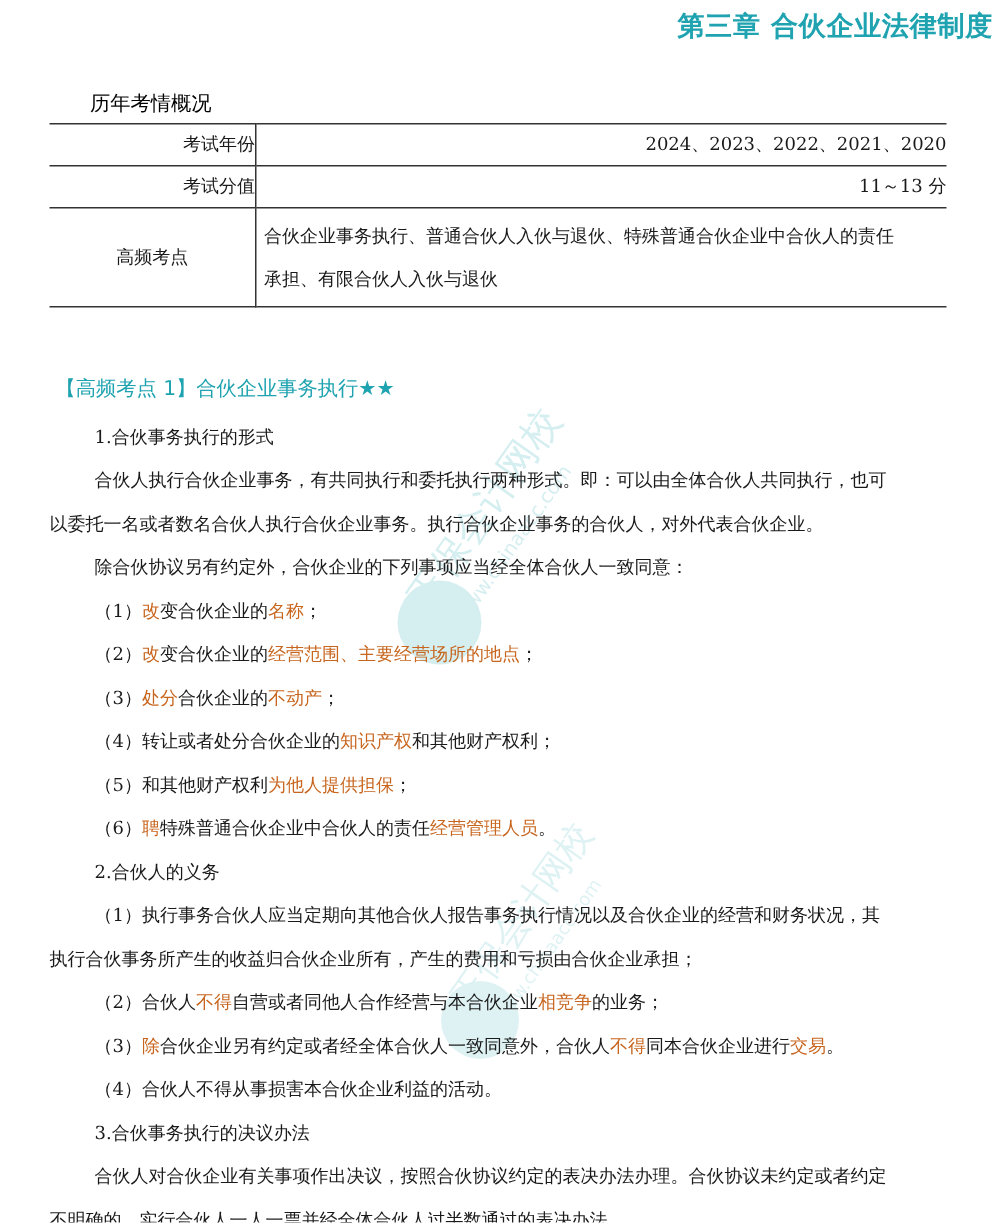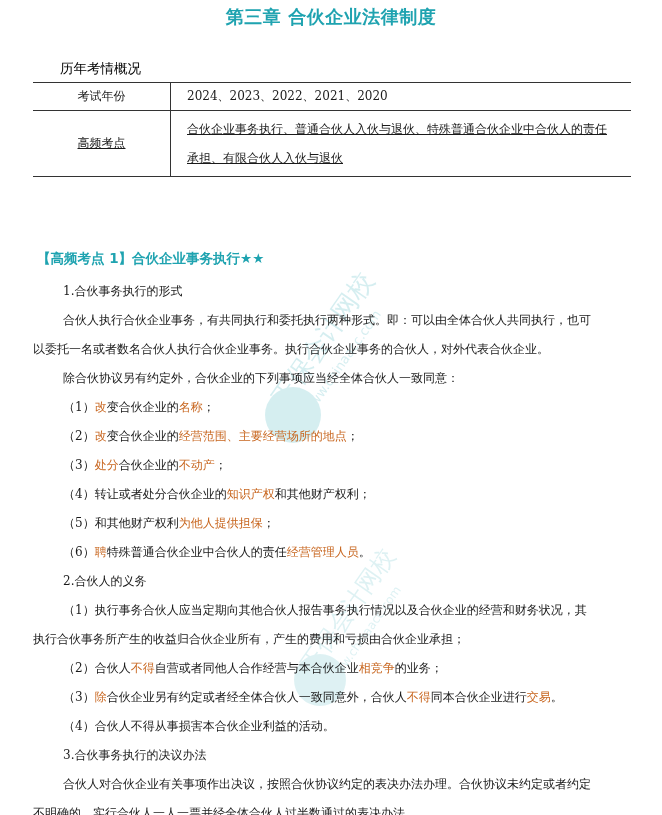--- a/index.html
+++ b/index.html
@@ -1,32 +1,32 @@
 <!DOCTYPE html>
 <html><head>
 <meta charset="utf-8">
 <style>
   html, body { margin: 0; padding: 0; background: #ffffff; }
   body { width: 662px; height: 815px; position: relative; overflow: hidden;
          font-family: "DejaVu Serif", "Liberation Serif", serif; color: #1a1a1a; }
-  .title { position: absolute; top: 5px; left: 0; width: 662px; text-align: center;
+  .title { position: absolute; top: 5px; left: 0; width: 662px; text-align: right;
            font-family: "DejaVu Sans", "Liberation Sans", sans-serif; font-weight: bold;
            font-size: 18px; color: #1fa3b0; letter-spacing: 0.5px; }
   .subhead { position: absolute; top: 60px; left: 60px; font-family: "DejaVu Sans", "Liberation Sans", sans-serif;
              font-size: 13.5px; color: #000000; }
   table.overview { position: absolute; top: 82px; left: 33px; width: 598px; border-collapse: collapse;
                    font-size: 12px; }
   table.overview td { border-top: 1.5px solid #333; border-bottom: 1.5px solid #333; padding: 0; vertical-align: middle; }
   table.overview td.k { width: 137px; text-align: center; border-right: 1.5px solid #333; }
-  table.overview td.v { padding-left: 16px; }
-  table.overview tr.r1 td { height: 27px; }
-  table.overview tr.r4 td { height: 65px; text-decoration: underline; }
+  table.overview td.v { padding-left: 5px; }
+  table.overview tr.r1 td { height: 27px; text-align: right; }
+  table.overview tr.r4 td { height: 65px; }
   table.overview tr.r4 td.v { line-height: 29px; }
   .kp { position: absolute; top: 250px; left: 37px; font-family: "DejaVu Sans", "Liberation Sans", sans-serif;
-        font-weight: bold; font-size: 13.5px; color: #1fa3b0; }
+        font-weight: normal; font-size: 13.5px; color: #1fa3b0; }
   .p { position: absolute; left: 33px; width: 600px; font-size: 12px; line-height: 29px; white-space: nowrap; }
   .ind { padding-left: 30px; }
   .hl { color: #c8661f; }
   .wm { position: absolute; left: 215px; top: 210px; width: 260px; height: 260px; pointer-events: none; opacity: 0.18; }
   .wm2 { position: absolute; left: 250px; top: 490px; width: 240px; height: 240px; pointer-events: none; opacity: 0.14; }
 </style>
 </head>
 <body>
 
 <svg class="wm" viewBox="0 0 260 260">
@@ -45,20 +45,24 @@
 </svg>
 
 <div class="title">第三章  合伙企业法律制度</div>
 <div class="subhead">历年考情概况</div>
 
 <table class="overview">
   <tbody>
       <tr class="r1">
     <td class="k">考试年份</td>
     <td class="v">2024、2023、2022、2021、2020</td>
+  </tr>
+  <tr class="r1">
+    <td class="k">考试分值</td>
+    <td class="v">11～13 分</td>
   </tr>
   <tr class="r4">
     <td class="k">高频考点</td>
     <td class="v">
       <div>合伙企业事务执行、普通合伙人入伙与退伙、特殊普通合伙企业中合伙人的责任</div>
       <div>承担、有限合伙人入伙与退伙</div>
     </td>
   </tr>
 </tbody>
   </table>

